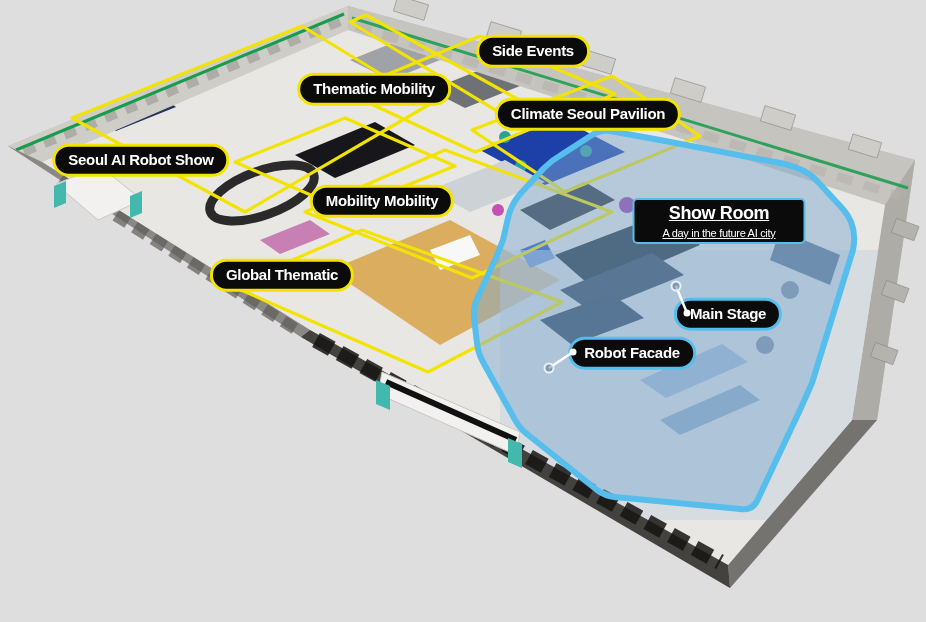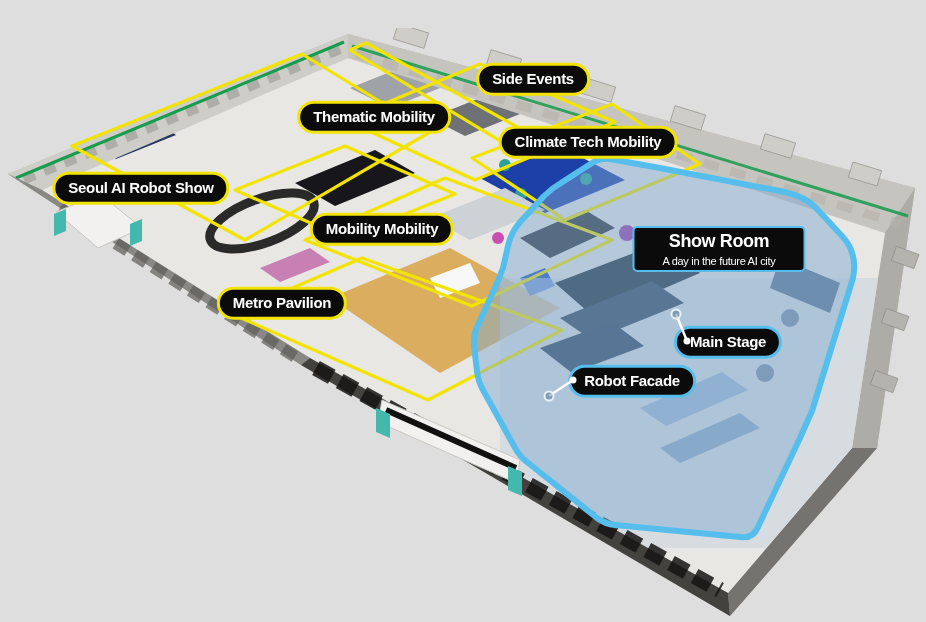--- a/index.html
+++ b/index.html
@@ -5,37 +5,37 @@
   :root{
     --background:#DEDEDE; --zone-outline:#F2E400; --highlight:#56BEEC;
     --label-bg:#0B0B0B; --label-text:#FFFFFF; --wall-green:#169C4C;
   }
   html,body{margin:0;padding:0;}
   body{
     width:926px;height:622px;position:relative;overflow:hidden;
     background:var(--background);
     font-family:"Liberation Sans", sans-serif;
   }
-  .stage{position:absolute;inset:0;margin-top:28px;}
+  .stage{position:absolute;inset:0;}
   svg.map{position:absolute;left:0;top:0;z-index:1;}
   svg.overlay{position:absolute;left:0;top:0;z-index:3;pointer-events:none;}
   .labels{position:absolute;inset:0;z-index:2;}
   .pill{
     position:absolute;transform:translate(-50%,-50%);
     background:var(--label-bg);color:var(--label-text);
     border:3px solid var(--zone-outline);border-radius:999px;
     font-weight:bold;font-size:15px;letter-spacing:-0.3px;
     padding:4px 13px;white-space:nowrap;line-height:1.25;
   }
   .pill.blue{border-color:var(--highlight);}
   .infobox{
     position:absolute;transform:translate(-50%,-50%);
     background:var(--label-bg);color:var(--label-text);
     border:2px solid var(--highlight);border-radius:5px;
-    padding:3px 6px;text-align:center;white-space:nowrap;
+    padding:3px 6px;text-align:center;white-space:nowrap;text-decoration:underline;
   }
   .infobox .t1{font-weight:bold;font-size:18px;letter-spacing:-0.4px;display:block;}
   .infobox .t2{font-size:11px;letter-spacing:-0.3px;display:block;margin-top:3px;}
   .zone-line{fill:none;stroke:var(--zone-outline);stroke-width:3.2;stroke-linejoin:round;}
   .blue-zone{fill:#7FA9D1;fill-opacity:.48;stroke:var(--highlight);stroke-width:6;stroke-linejoin:round;}
   .green-stripe{stroke:var(--wall-green);stroke-width:3;}
 </style>
 </head>
 <body>
 
@@ -137,24 +137,24 @@
       <polygon points="382,372 520,432 516,455 378,394" fill="#F2F1EF" stroke="#C9C7C3"></polygon>
       <line x1="386" y1="382" x2="516" y2="440" stroke="#111111" stroke-width="6"></line>
       <polygon points="376,380 390,386 390,410 376,404" fill="#43B9AE"></polygon>
       <polygon points="508,438 522,444 522,468 508,462" fill="#43B9AE"></polygon>
     </g>
   </svg>
 
   <div class="labels">
     <div class="pill" style="left:533px;top:51px"><span>Side Events</span></div>
     <div class="pill" style="left:374px;top:89px"><span>Thematic Mobility</span></div>
-    <div class="pill" style="left:588px;top:114px"><span>Climate Tech Mobility</span></div>
+    <div class="pill" style="left:588px;top:114px"><span>Climate Seoul Pavilion</span></div>
     <div class="pill" style="left:141px;top:160px"><span>Seoul AI Robot Show</span></div>
     <div class="pill" style="left:382px;top:201px"><span>Mobility Mobility</span></div>
-    <div class="pill" style="left:282px;top:275px"><span>Metro Pavilion</span></div>
+    <div class="pill" style="left:282px;top:275px"><span>Global Thematic</span></div>
     <div class="pill blue" style="left:728px;top:314px"><span>Main Stage</span></div>
     <div class="pill blue" style="left:632px;top:353px"><span>Robot Facade</span></div>
 
     <div class="infobox" style="left:719px;top:221px;width:157px">
       <span class="t1">Show Room</span>
       <span class="t2">A day in the future AI city</span>
     </div>
   </div>
 
   <svg class="overlay" width="926" height="622" viewBox="0 0 926 622">

